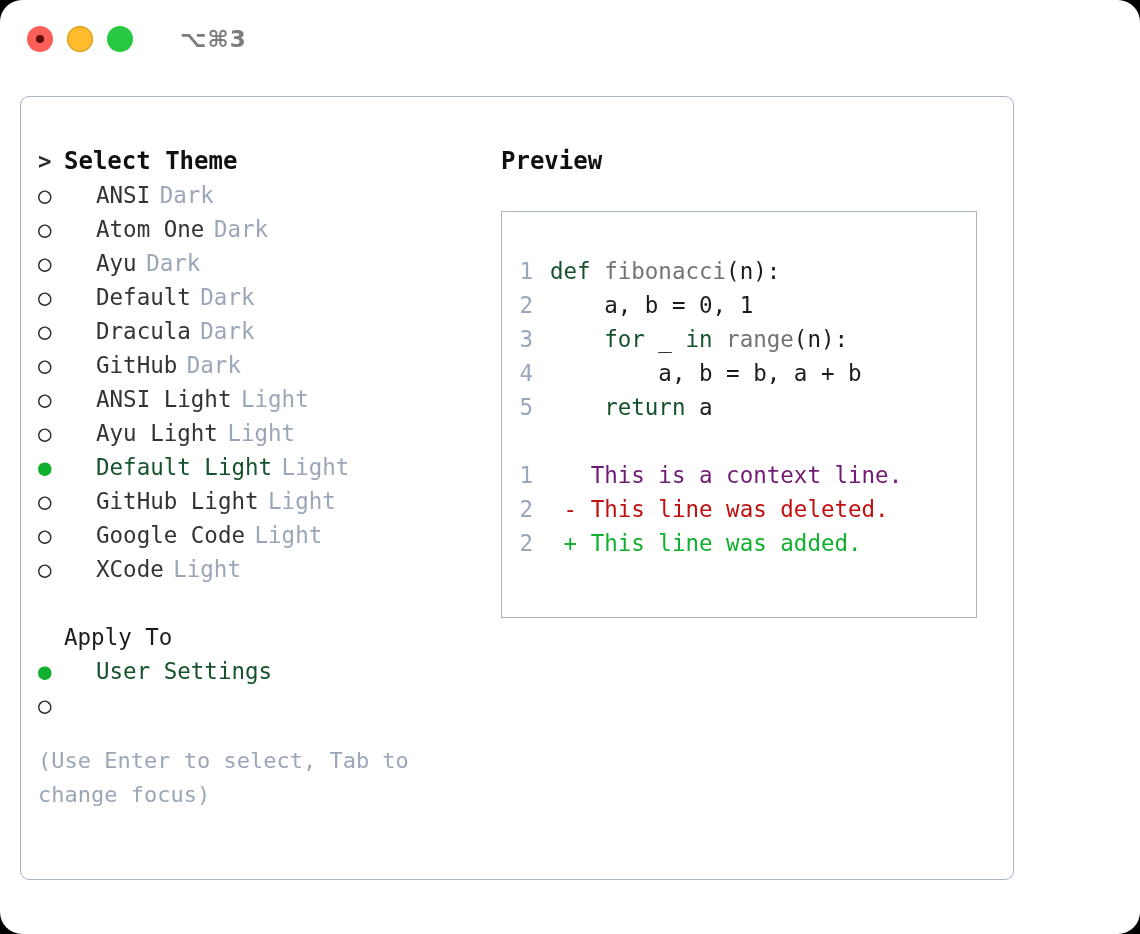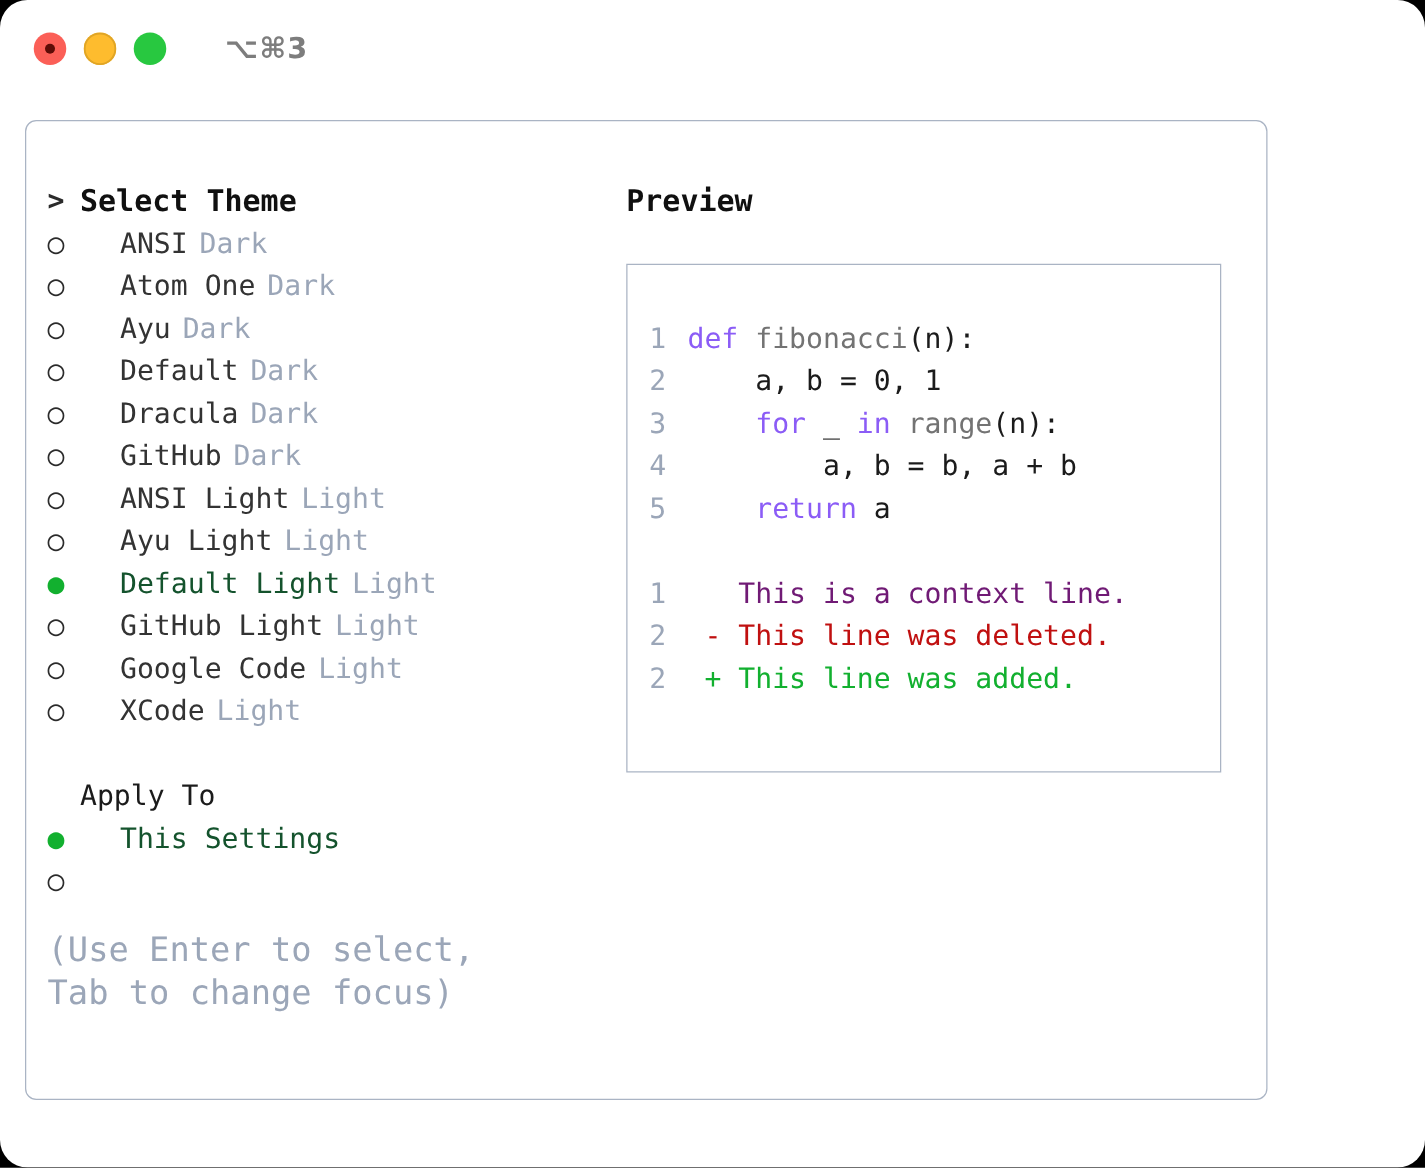--- a/index.html
+++ b/index.html
@@ -120,21 +120,21 @@
     margin-left: 9.5px;
   }
   .section-title {
     color: #1b1b1b;
     font-size: 22.5px;
   }
   .spacer-row { height: 34px; }
   .hint {
     margin-top: 22px;
     color: #9ba6b8;
-    font-size: 27px;
+    font-size: 22px;
     line-height: 34px;
     width: 400px;
     white-space: normal;
   }
 
   
   .right-col {
     position: absolute;
     left: 480px;
     top: 47px;
@@ -163,21 +163,21 @@
     line-height: 34px;
     white-space: pre;
   }
   .code .ln {
     display: inline-block;
     width: 17px;
     text-align: right;
     color: #9ba6b8;
     margin-right: 17px;
   }
-  .kw    { color: #8b5cf6; }
+  .kw    { color: #14532d; }
   .fn    { color: #737373; }
   .plain { color: #1b1b1b; }
   .ctx   { color: #701a75; }
   .del   { color: #c01010; }
   .add   { color: #12b02f; }
   .blank-line { height: 34px; }
 </style>
 </head>
 <body>
 
@@ -220,21 +220,21 @@
           </div>
 
         <div class="spacer-row"></div>
 
         <div class="row">
           <span class="marker none">○</span>
           <span class="section-title">Apply To</span>
         </div>
 
         <div id="apply-list">
-            <div class="row"><span class="marker sel">●</span><span class="label green">This Settings</span></div>
+            <div class="row"><span class="marker sel">●</span><span class="label green">User Settings</span></div>
             <div class="row"><span class="marker">○</span></div>
           </div>
 
         <div class="hint">(Use Enter to select, Tab to change focus)</div>
       </div>
 
       <div class="right-col">
         <div class="preview-title">Preview</div>
         <div class="preview-box">
           <div class="code" id="code-block"><div><span class="ln">1</span><span class="kw">def </span><span class="fn">fibonacci</span><span class="plain">(n):</span></div><div><span class="ln">2</span><span class="plain">    a, b = 0, 1</span></div><div><span class="ln">3</span><span class="plain">    </span><span class="kw">for</span><span class="plain"> _ </span><span class="kw">in</span><span class="plain"> </span><span class="fn">range</span><span class="plain">(n):</span></div><div><span class="ln">4</span><span class="plain">        a, b = b, a + b</span></div><div><span class="ln">5</span><span class="plain">    </span><span class="kw">return</span><span class="plain"> a</span></div><div class="blank-line"></div><div><span class="ln">1</span><span class="ctx">   This is a context line.</span></div><div><span class="ln">2</span><span class="del"> - This line was deleted.</span></div><div><span class="ln">2</span><span class="add"> + This line was added.</span></div></div>

